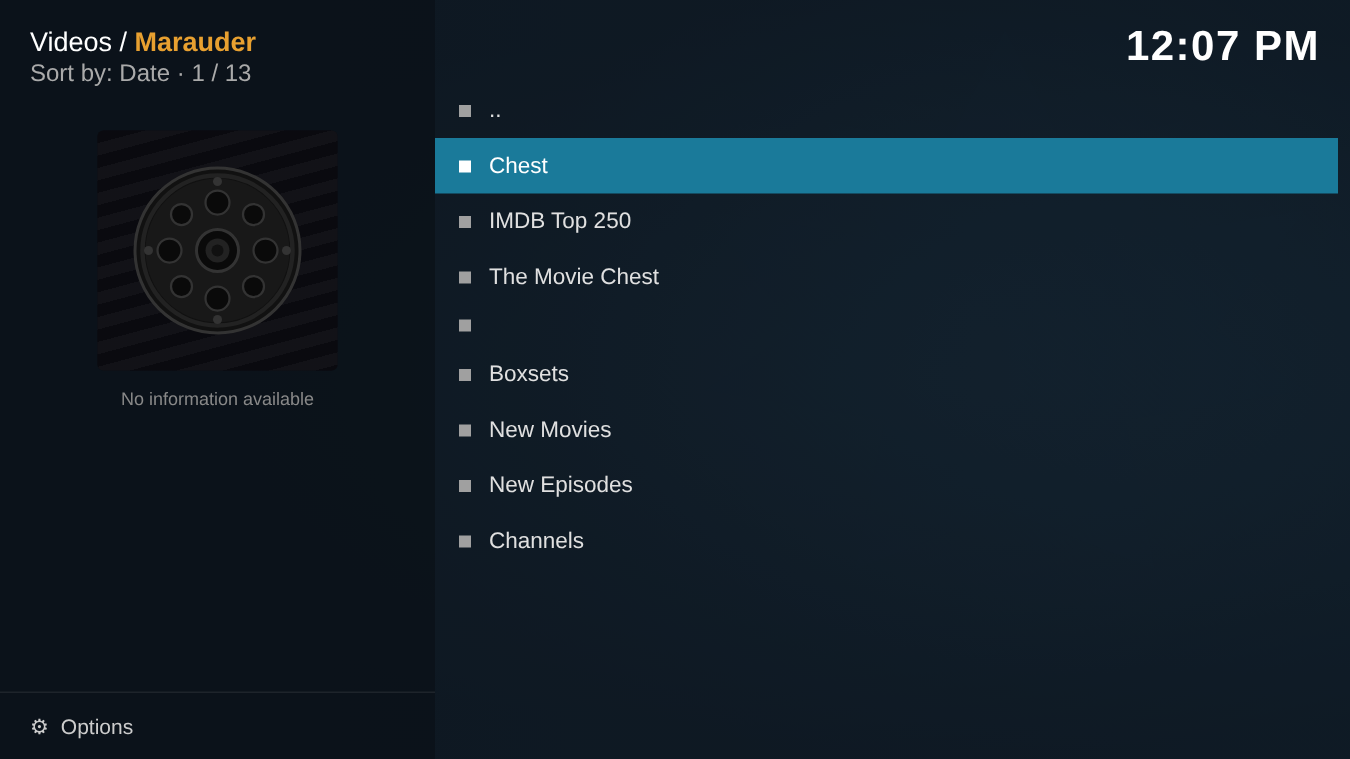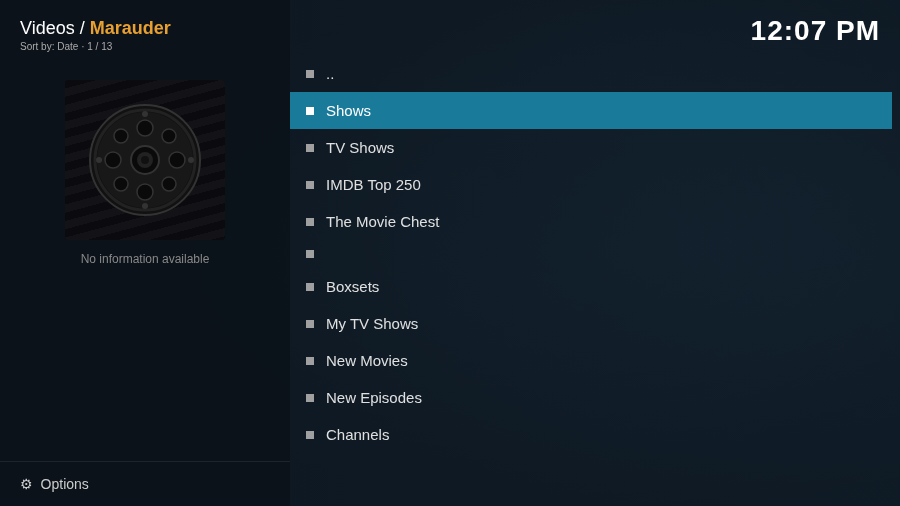--- a/index.html
+++ b/index.html
@@ -90,21 +90,21 @@
       font-weight: normal;
       color: #fff;
     }
 
     .header-title .addon-name {
       color: #e8a030;
       font-weight: bold;
     }
 
     .header-subtitle {
-      font-size: 10px;
+      font-size: 16px;
       color: #aaa;
       margin-top: 2px;
     }
 
     .thumbnail-area {
       flex: 1;
       display: flex;
       justify-content: center;
       padding: 20px;
     }
@@ -302,44 +302,36 @@
     <div class="menu-list">
 
       <div class="menu-item">
         <span class="bullet"></span>
         <span>..</span>
       </div>
 
       <div id="menu-items-container">
           <div class="menu-item active">
             <span class="bullet"></span>
-            <span>Shows</span>
-          </div>
-          <div class="menu-item">
-            <span class="bullet"></span>
-            <span>TV Shows</span>
+            <span>Chest</span>
           </div>
           <div class="menu-item">
             <span class="bullet"></span>
             <span>IMDB Top 250</span>
           </div>
           <div class="menu-item">
             <span class="bullet"></span>
             <span>The Movie Chest</span>
           </div>
           <div class="menu-item">
             <span class="bullet"></span>
           </div>
           <div class="menu-item">
             <span class="bullet"></span>
             <span>Boxsets</span>
-          </div>
-          <div class="menu-item">
-            <span class="bullet"></span>
-            <span>My TV Shows</span>
           </div>
           <div class="menu-item">
             <span class="bullet"></span>
             <span>New Movies</span>
           </div>
           <div class="menu-item">
             <span class="bullet"></span>
             <span>New Episodes</span>
           </div>
           <div class="menu-item">

